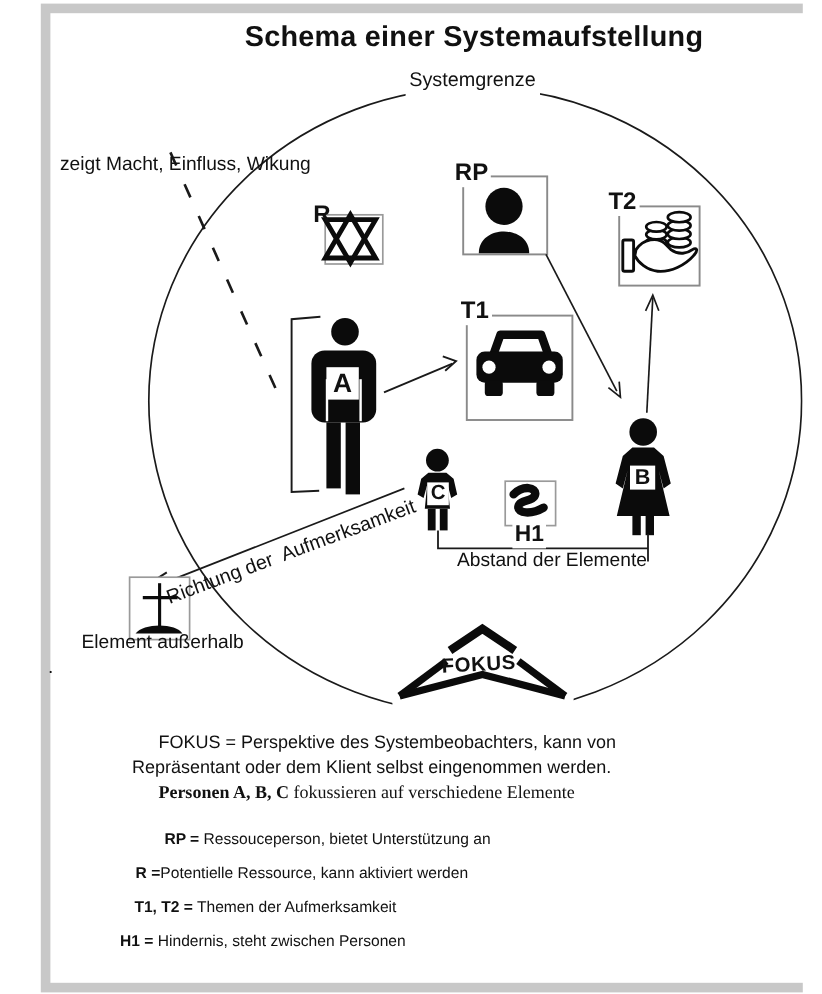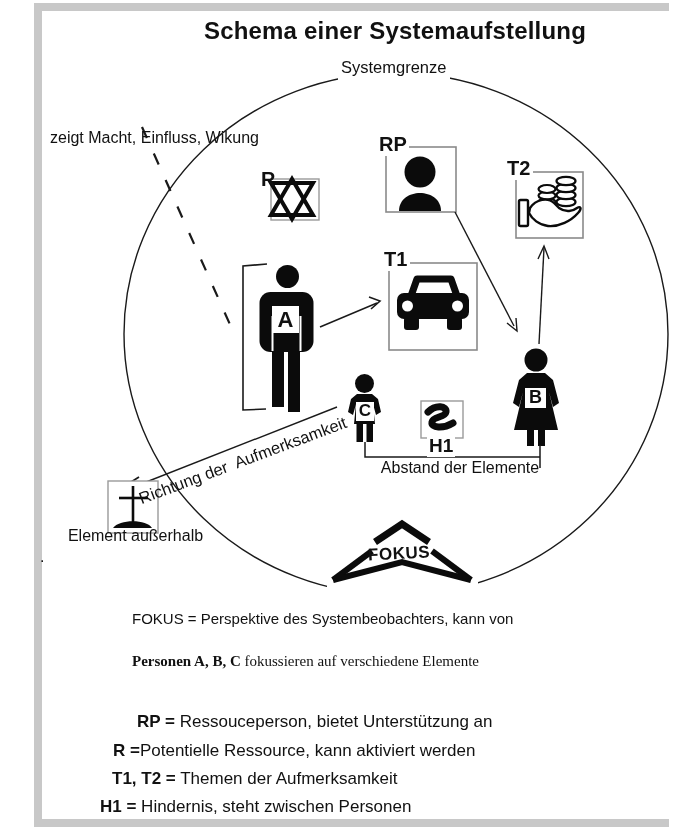--- a/index.html
+++ b/index.html
@@ -25,21 +25,21 @@
   #letter-b{left:525px;top:387px;width:21px;height:21px;font-size:18px;}
   #letter-c{left:356px;top:401px;width:18px;height:19px;font-size:17px;}
   #fokus{left:368px;top:544px;font-size:17px;font-weight:bold;letter-spacing:.5px;
          transform:rotate(-3deg);}
   #richtung{left:143px;top:488px;font-size:16.5px;transform:rotate(-20.5deg);
             transform-origin:0 100%;height:20px;line-height:20px;}
   #abstand{left:374px;top:460px;width:172px;font-size:16px;line-height:16.5px;}
   #outside{left:58px;top:527px;width:155px;font-size:16px;line-height:17px;}
   #stray-dot{left:40px;top:548px;font-size:16px;}
   .leg{position:absolute;font-size:15px;}
-  .leg.small{font-size:17px;margin-top:21px;}
+  .leg.small{font-size:13px;}
   #leg0{left:132px;top:610px;} #leg1{left:110px;top:631px;} #leg2{left:132px;top:653px;font-family:Liberation Serif, serif;}
   #leg3{left:137px;top:691px;} #leg4{left:113px;top:720px;} #leg5{left:112px;top:748px;}
   #leg6{left:100px;top:776px;}
 </style>
 </head>
 <body>
 
 <div id="page">
   <div id="frame"></div>
 
@@ -181,18 +181,19 @@
     <div>Abstand der Elemente</div>
   </div>
 
   <div id="outside" class="lbl ctr">
     <div>Element außerhalb</div>
   </div>
 
   <div id="stray-dot" class="lbl">.</div>
 
   <div id="leg0" class="leg"><span class="b"></span><span>FOKUS = Perspektive des Systembeobachters, kann von</span></div>
+  <div id="leg1" class="leg"><span class="b"></span><span>Repräsentant oder dem Klient selbst eingenommen werden.</span></div>
   <div id="leg2" class="leg"><span class="b">Personen A, B, C</span><span>  fokussieren auf verschiedene Elemente</span></div>
   <div id="leg3" class="leg small"><span class="b">RP =</span><span> Ressouceperson, bietet Unterstützung an</span></div>
   <div id="leg4" class="leg small"><span class="b">R =</span><span>Potentielle Ressource, kann aktiviert werden</span></div>
   <div id="leg5" class="leg small"><span class="b">T1, T2 =</span><span> Themen der Aufmerksamkeit</span></div>
   <div id="leg6" class="leg small"><span class="b">H1 =</span><span>  Hindernis, steht zwischen Personen</span></div>
 </div>
 
 </body></html>

